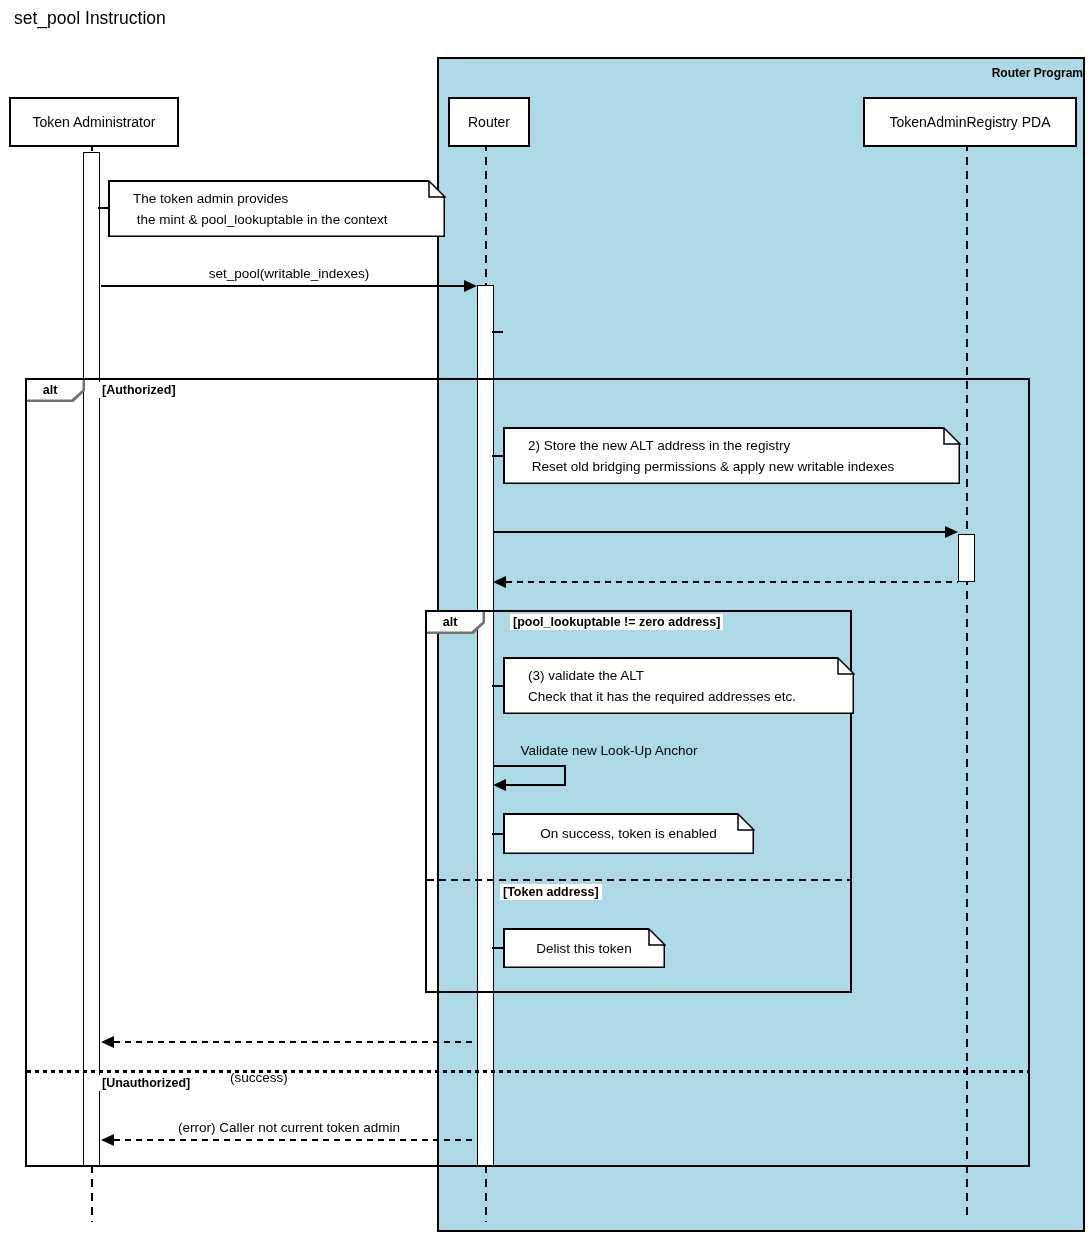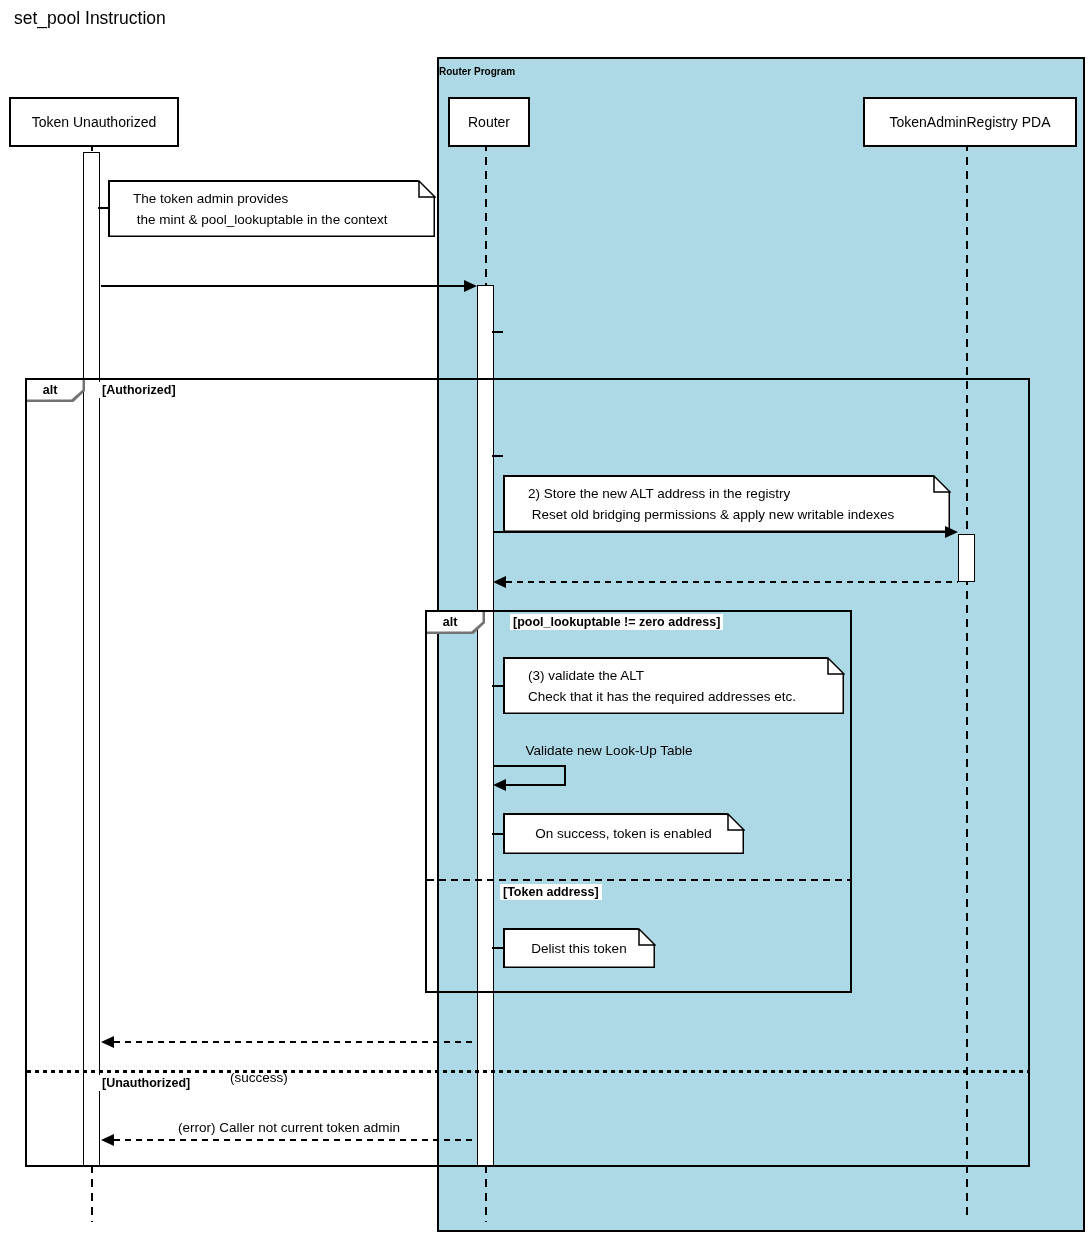--- a/index.html
+++ b/index.html
@@ -7,22 +7,22 @@
     position:relative; width:1088px; height:1237px;
     background:#fff; overflow:hidden;
     font-family:"Liberation Sans", sans-serif; color:#000;
   }
 
   .title { position:absolute; top:8px; left:14px; width:100%; text-align:left;
            font-size:17.5px; }
 
   
   .container-box { position:absolute; background:#ADD8E6; border:2px solid #000; z-index:1; }
-  .container-label { position:absolute; top:7px; left:0; width:100%; text-align:left;
-                     font-weight:bold; font-size:10px; }
+  .container-label { position:absolute; top:7px; left:0; width:100%; text-align:right;
+                     font-weight:bold; font-size:12px; }
 
   
   .lifeline { position:absolute; width:2px; z-index:2;
               background:repeating-linear-gradient(180deg,#000 0 8px,transparent 8px 14px); }
 
   
   .activation { position:absolute; background:#fff; border:1.5px solid #000; z-index:3; }
 
   
   .frag { position:absolute; border:2px solid #000; z-index:4; }
@@ -33,21 +33,21 @@
   .frag-label-text { position:absolute; top:0; left:0; right:12px; bottom:0;
                 text-align:center; font-weight:bold; font-size:12.5px; line-height:21px; }
   .guard { position:absolute; font-weight:bold; font-size:12.5px; background:#fff;
            padding:1px 3px; white-space:pre; z-index:4; }
   .divider-dotted { position:absolute; height:3px;
            background:repeating-linear-gradient(90deg,#000 0 4px,transparent 4px 8px); }
   .divider-dashed { position:absolute; height:2px;
            background:repeating-linear-gradient(90deg,#000 0 7px,transparent 7px 12px); }
 
   
-  .note { position:absolute; z-index:5; }
+  .note { position:absolute; z-index:5;padding-left:10px; }
   .note-bg { position:absolute; inset:0; background:#000;
              clip-path:polygon(0 0,calc(100% - 17px) 0,100% 17px,100% 100%,0 100%); }
   .note-bg-in { position:absolute; inset:1.5px; background:#fff;
              clip-path:polygon(0 0,calc(100% - 16px) 0,100% 16px,100% 100%,0 100%); }
   .note-fold { position:absolute; top:-0.5px; right:-0.5px; }
   .note-text { position:absolute; inset:0; display:flex; flex-direction:column;
                justify-content:center; font-size:13.5px; line-height:21px; white-space:pre; }
   .note-text.center { align-items:center; text-align:center; }
   .note-text.left { padding-left:25px; }
 
@@ -116,21 +116,21 @@
     <svg class="note-fold" width="18" height="18" viewBox="0 0 18 18">
         <path d="M1 1 L17 17 L1 17 Z" fill="#fff" stroke="#000" stroke-width="1.5"></path>
       </svg>
     <div class="note-text left">The token admin provides
  the mint &amp; pool_lookuptable in the context</div>
   </div>
   <div class="connector" style="left:98px; top:207px; width:10px;"></div>
 
   <div class="connector" style="left:492px; top:331px; width:11px;"></div>
 
-  <div class="note" style="left:503px; top:427px; width:447px; height:57px;margin-top:48px;">
+  <div class="note" style="left:503px; top:427px; width:447px; height:57px;">
     <div class="note-bg"></div>
       <div class="note-bg-in"></div>
     <svg class="note-fold" width="18" height="18" viewBox="0 0 18 18">
         <path d="M1 1 L17 17 L1 17 Z" fill="#fff" stroke="#000" stroke-width="1.5"></path>
       </svg>
     <div class="note-text left">2) Store the new ALT address in the registry
  Reset old bridging permissions &amp; apply new writable indexes</div>
   </div>
   <div class="connector" style="left:492px; top:455px; width:11px;"></div>
 
@@ -158,40 +158,41 @@
   <div class="note" style="left:503px; top:928px; width:152px; height:40px;">
     <div class="note-bg"></div>
       <div class="note-bg-in"></div>
     <svg class="note-fold" width="18" height="18" viewBox="0 0 18 18">
         <path d="M1 1 L17 17 L1 17 Z" fill="#fff" stroke="#000" stroke-width="1.5"></path>
       </svg>
     <div class="note-text center">Delist this token</div>
   </div>
   <div class="connector" style="left:492px; top:947px; width:11px;"></div>
 
+  <div class="msg-label" style="left:101px; top:266px; width:376px;">set_pool(writable_indexes)</div>
   <div class="msg-line" style="left:101px; top:285px; width:364px;"></div>
   <div class="head-right" style="left:464px; top:279.5px;"></div>
 
   <div class="msg-line" style="left:493px; top:531px; width:452px;"></div>
   <div class="head-right" style="left:945px; top:525.5px;"></div>
 
   <div class="msg-line-dashed" style="left:506px; top:581px; width:452px;"></div>
   <div class="head-left" style="left:493px; top:575.5px;"></div>
 
-  <div class="msg-label" style="left:494px; top:743px; width:230px;">Validate new Look-Up Table</div>
+  <div class="msg-label" style="left:494px; top:743px; width:230px;">Validate new Look-Up Anchor</div>
   <div class="msg-line" style="left:493px; top:765px; width:73px;"></div>
   <div class="msg-vert" style="left:564px; top:765px; height:21px;"></div>
   <div class="msg-line" style="left:506px; top:784px; width:60px;"></div>
   <div class="head-left" style="left:493px; top:778.5px;"></div>
 
   <div class="msg-label" style="left:101px; top:1022px; width:316px;margin-top:48px;">(success)</div>
   <div class="msg-line-dashed" style="left:114px; top:1041px; width:363px;"></div>
   <div class="head-left" style="left:101px; top:1035.5px;"></div>
 
   <div class="msg-label" style="left:101px; top:1120px; width:376px;">(error) Caller not current token admin</div>
   <div class="msg-line-dashed" style="left:114px; top:1139px; width:363px;"></div>
   <div class="head-left" style="left:101px; top:1133.5px;"></div>
 
-  <div class="participant" style="left:9px; top:97px; width:166px; height:46px;">Token Unauthorized</div>
+  <div class="participant" style="left:9px; top:97px; width:166px; height:46px;">Token Administrator</div>
   <div class="participant" style="left:448px; top:97px; width:78px; height:46px;">Router</div>
   <div class="participant" style="left:863px; top:97px; width:210px; height:46px;">TokenAdminRegistry PDA</div>
 
 </div>
 
 </body></html>

